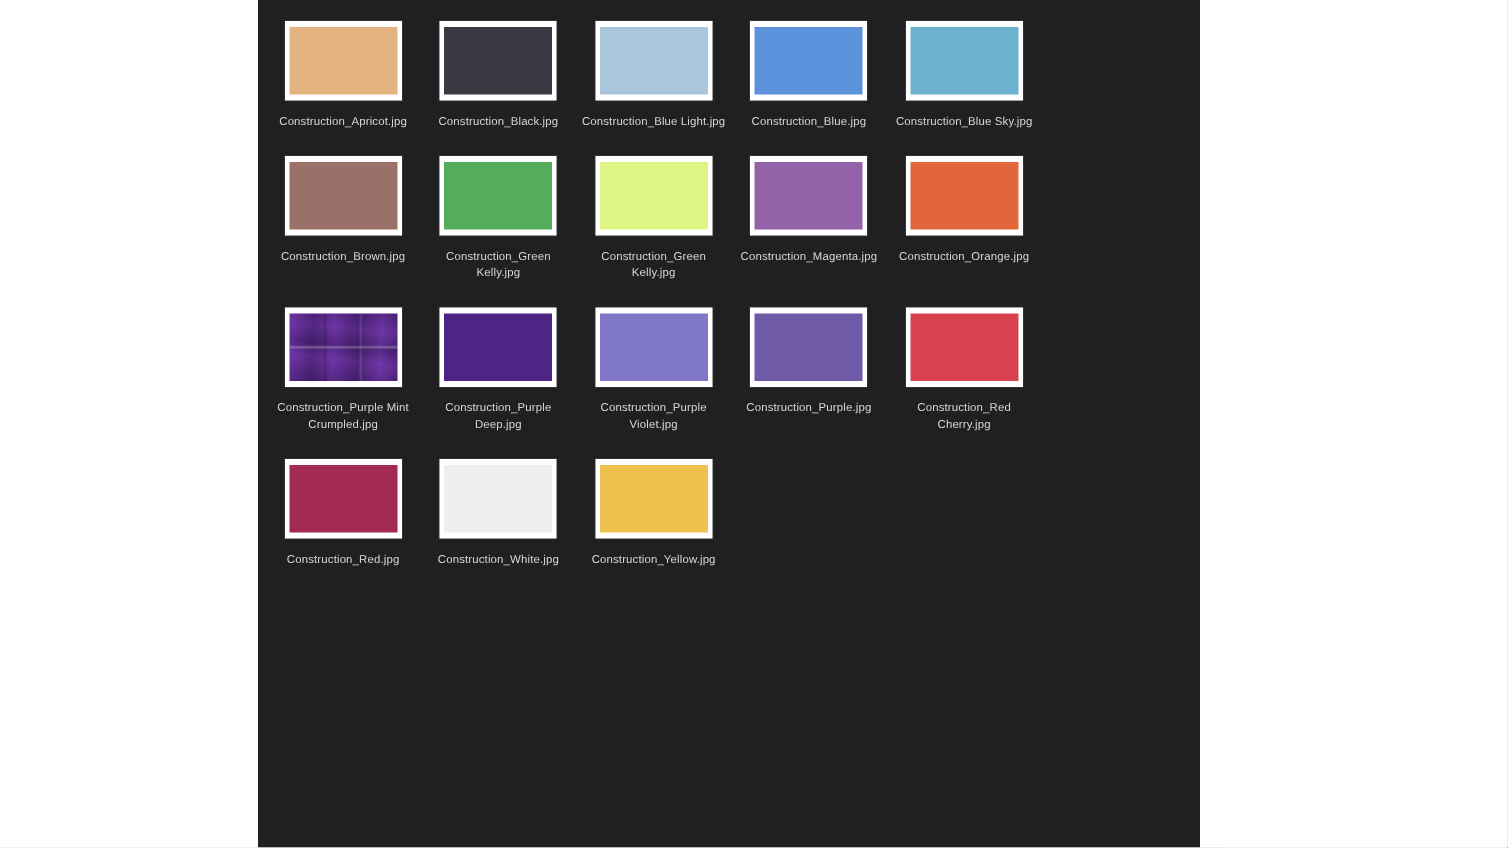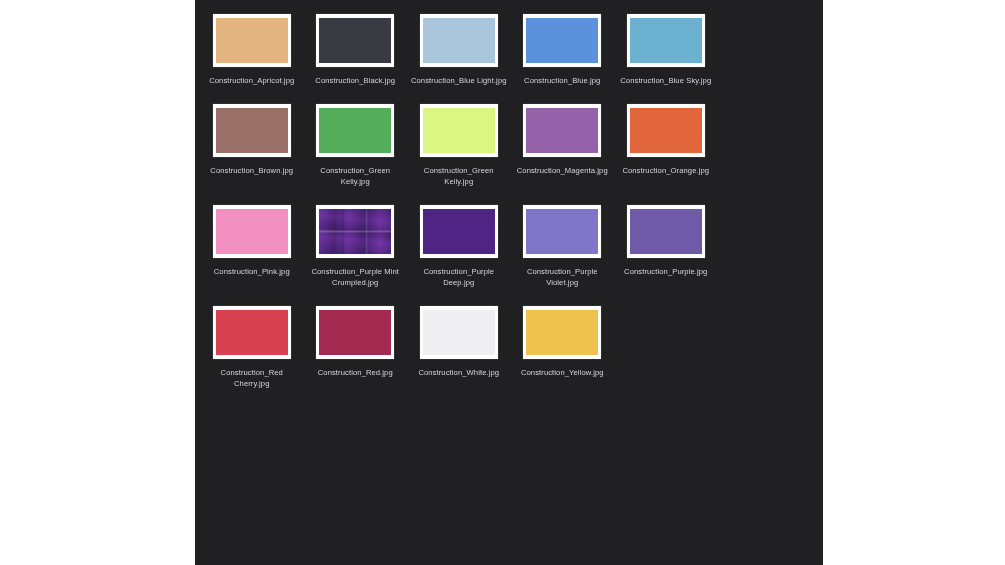--- a/index.html
+++ b/index.html
@@ -15,21 +15,21 @@
   #app {
     position: relative;
     width: 1005px;
     height: 565px;
     background: #ffffff;
   }
 
   
   #gallery-panel {
     position: absolute;
-    left: 195px;
+    left: 172px;
     top: 0;
     width: 628px;
     height: 565px;
     background: #202022;
     overflow: hidden;
   }
 
   #thumb-grid {
     position: absolute;
     left: 0;
@@ -167,26 +167,20 @@
           <div class="thumb-label">Construction_Magenta.jpg</div>
         </div>
         <div class="thumb-cell">
           <div class="thumb-frame">
             <div class="thumb-swatch" style="background: rgb(226, 102, 60);"></div>
           </div>
           <div class="thumb-label">Construction_Orange.jpg</div>
         </div>
         <div class="thumb-cell">
           <div class="thumb-frame">
-            <div class="thumb-swatch" style="background: rgb(242, 145, 192);"></div>
-          </div>
-          <div class="thumb-label">Construction_Pink.jpg</div>
-        </div>
-        <div class="thumb-cell">
-          <div class="thumb-frame">
             <div class="thumb-swatch crumpled" style="background: rgb(92, 43, 140);"></div>
           </div>
           <div class="thumb-label">Construction_Purple Mint Crumpled.jpg</div>
         </div>
         <div class="thumb-cell">
           <div class="thumb-frame">
             <div class="thumb-swatch" style="background: rgb(78, 37, 133);"></div>
           </div>
           <div class="thumb-label">Construction_Purple Deep.jpg</div>
         </div>

